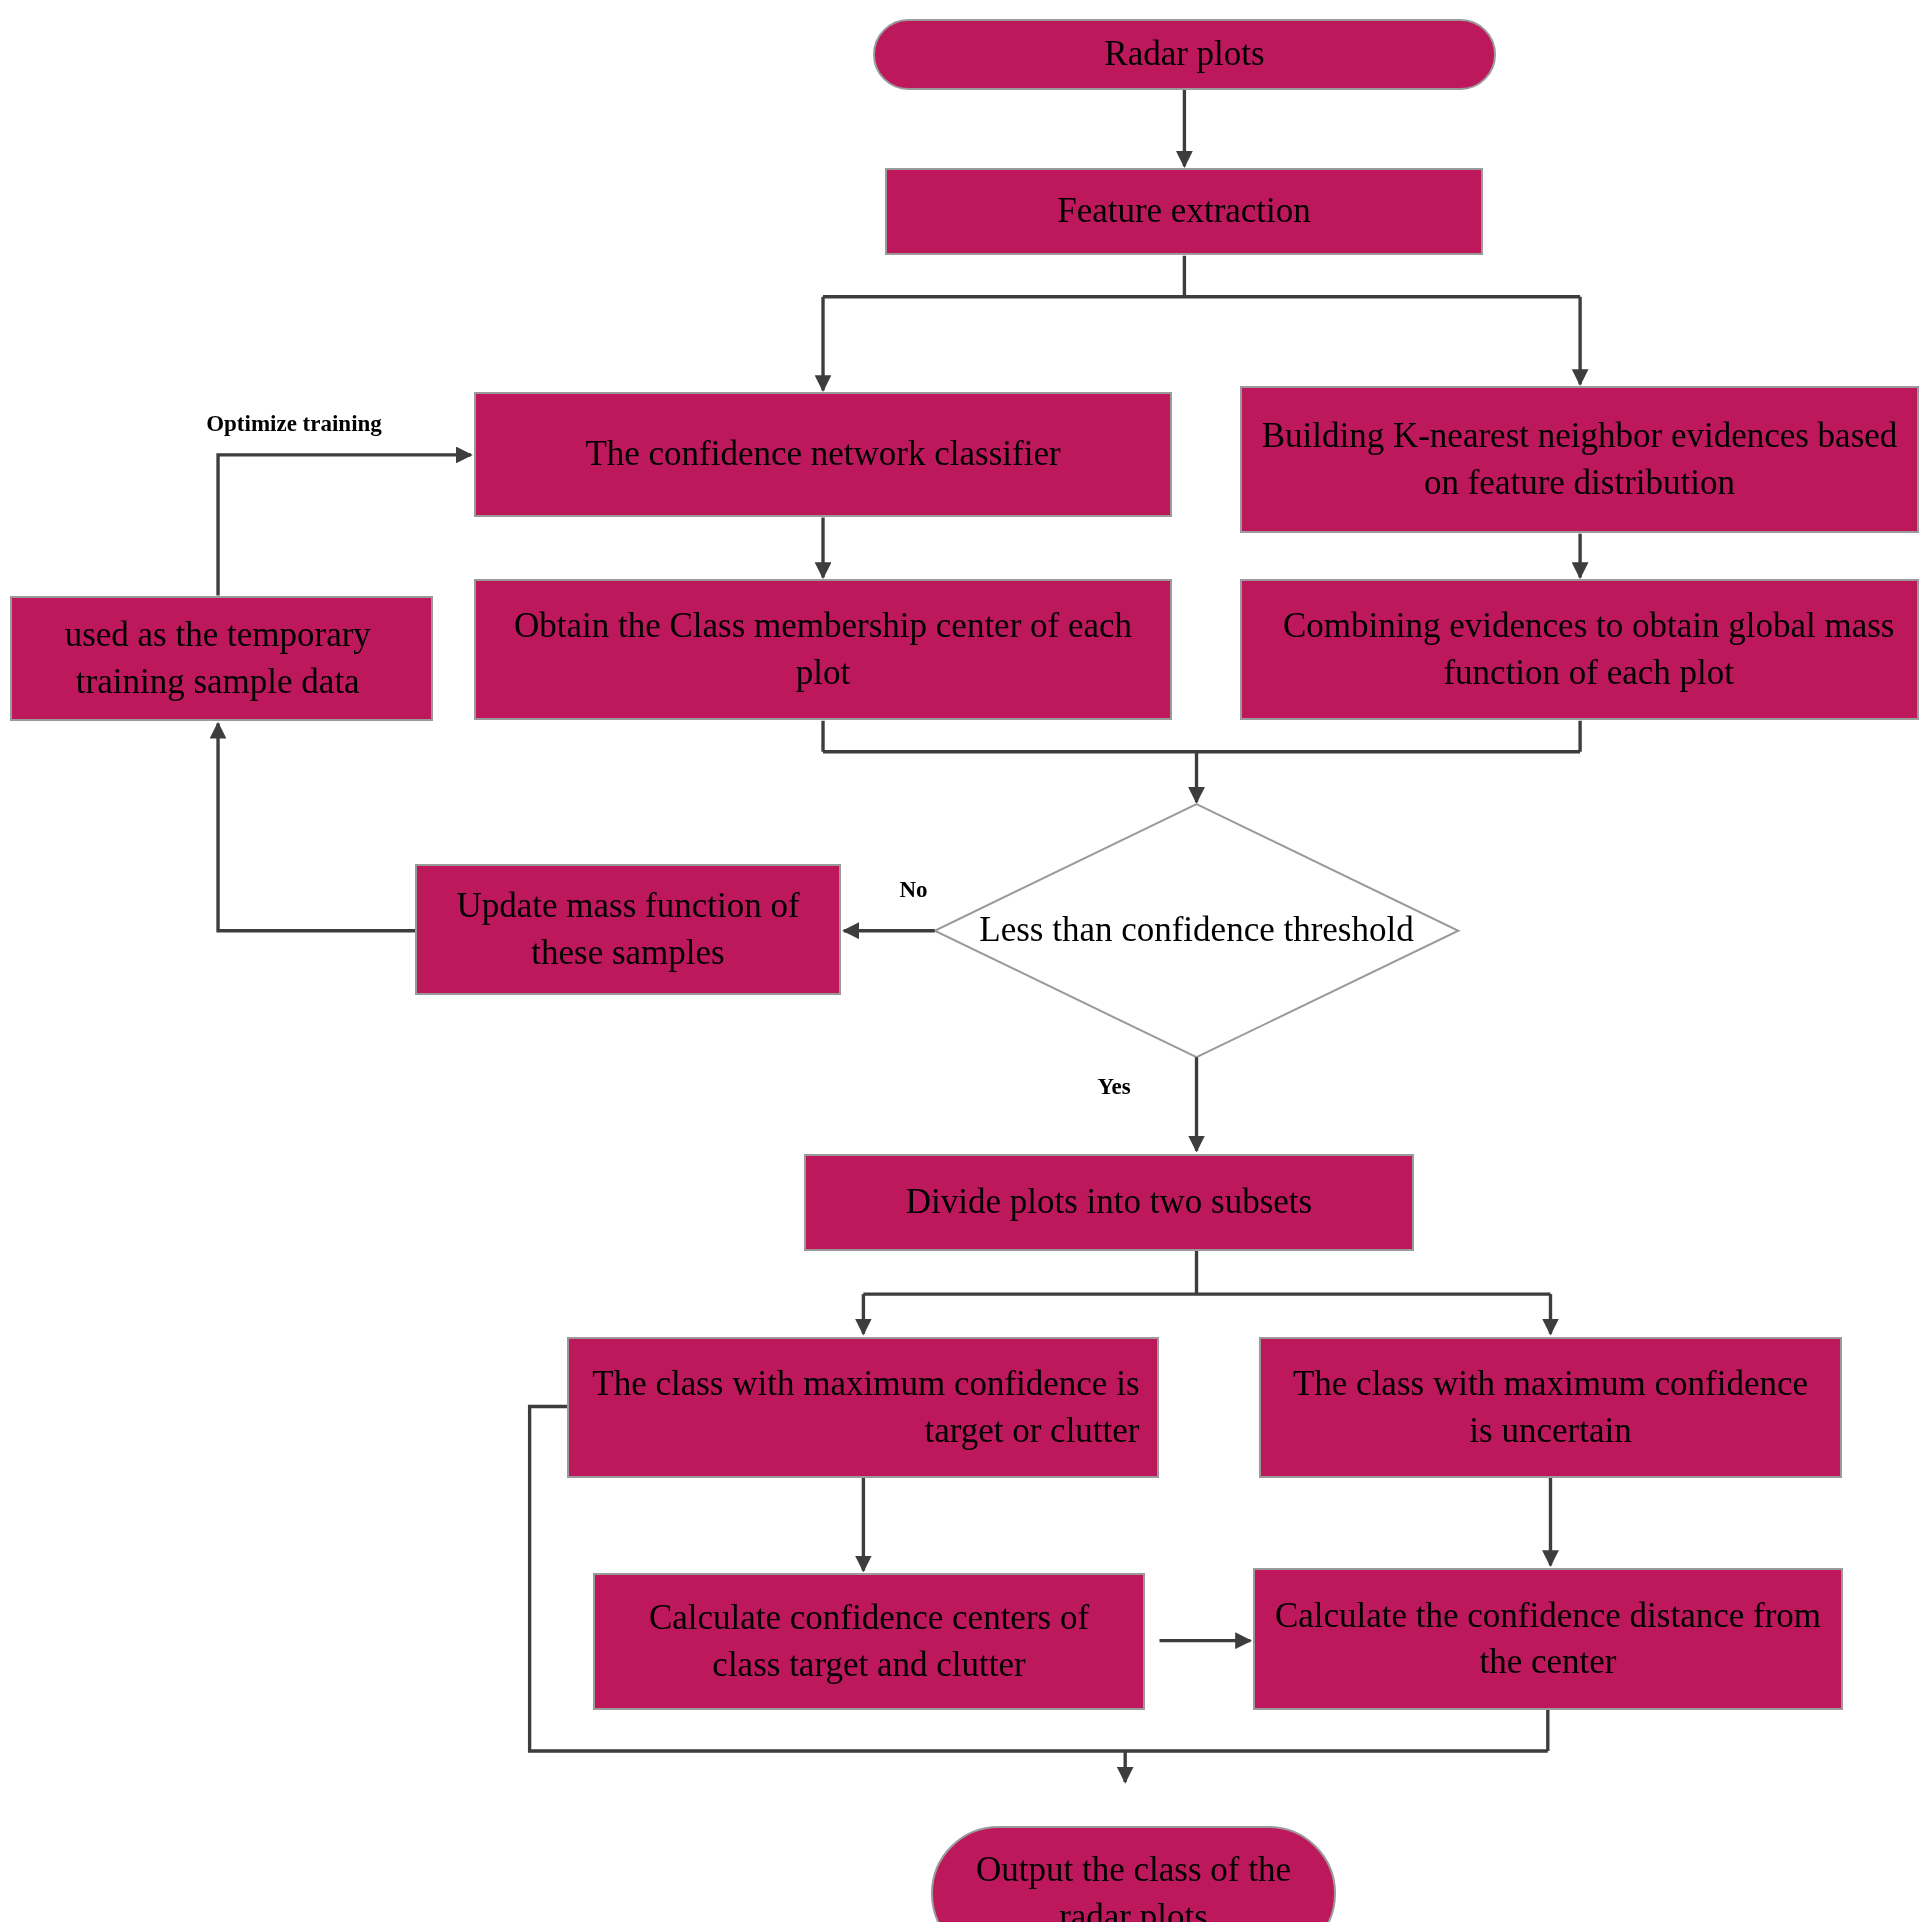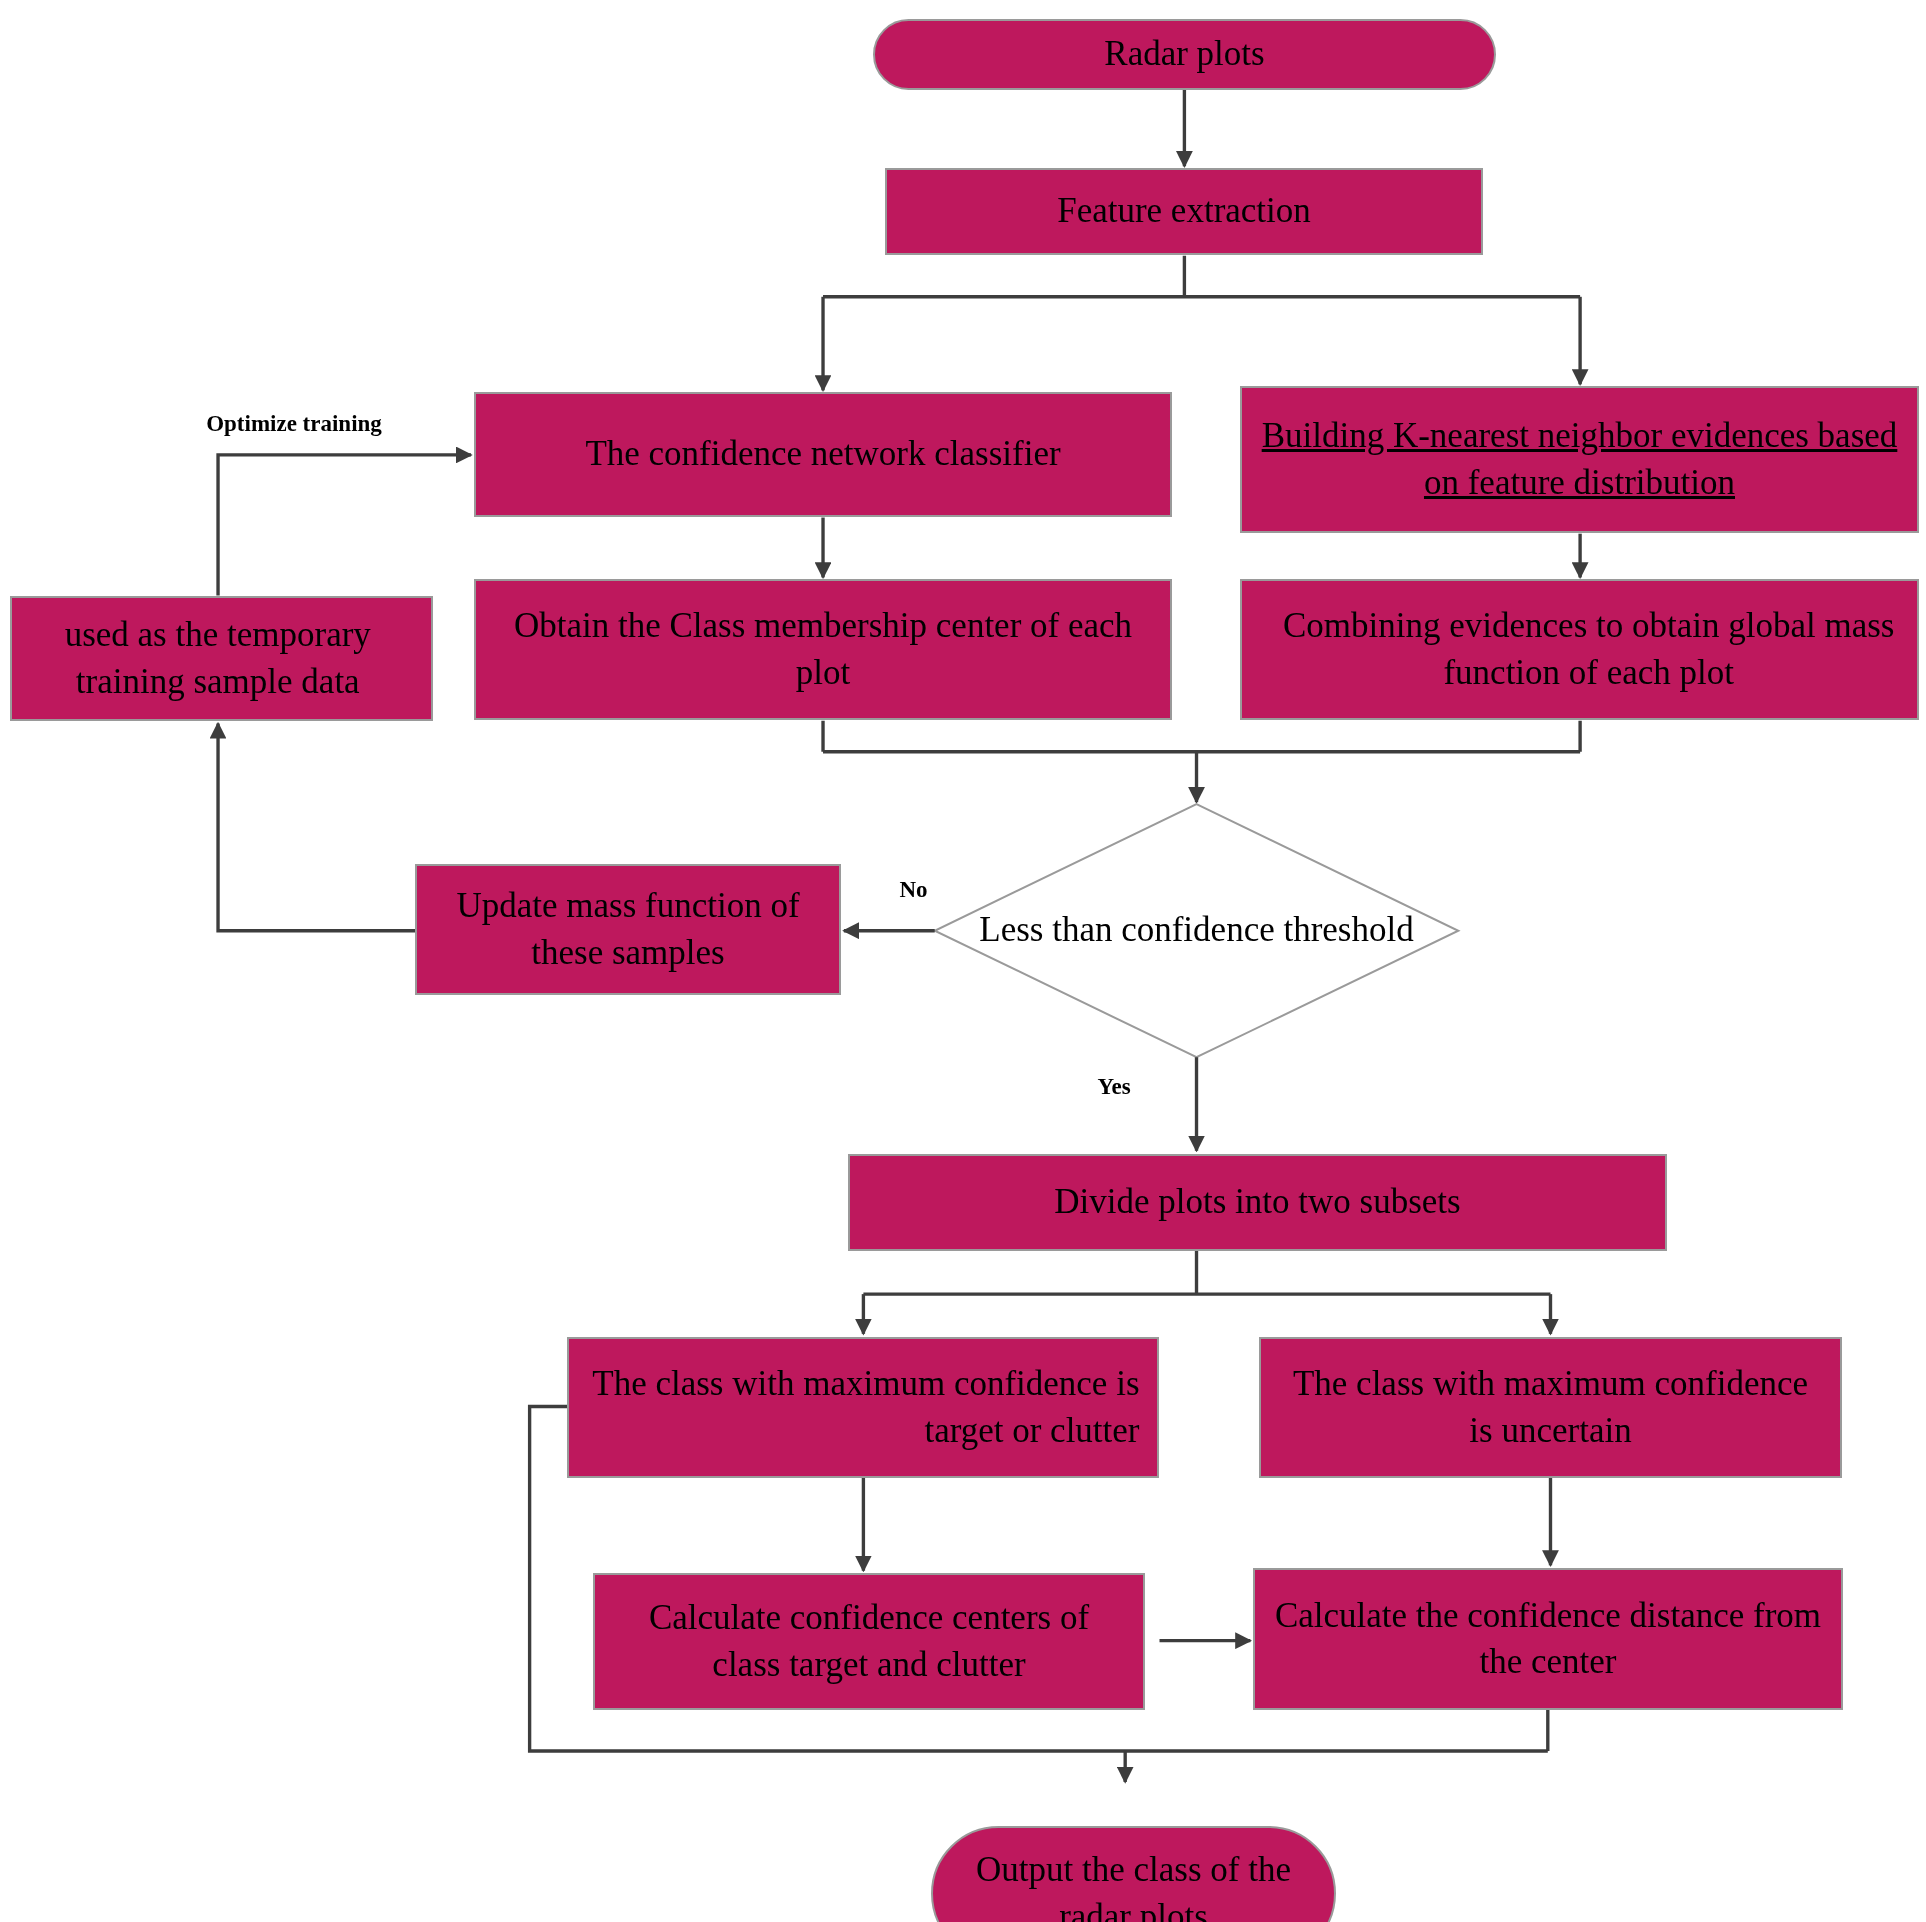--- a/index.html
+++ b/index.html
@@ -30,27 +30,27 @@
     position:absolute;z-index:3;
     font-size:23px;line-height:1.2;
     display:flex;align-items:center;justify-content:center;
     text-align:center;
     font-weight:bold;
   }
   
   #n-radar       {left:873px;top:19px;  width:623px; height:71px;}
   #n-feature     {left:885px;top:168px; width:598px; height:87px;}
   #n-classifier  {left:474px; top:392px; width:698px;height:125px;}
-  #n-knn         {left:1240px;top:386px; width:679px;height:147px;text-decoration:underline;}
+  #n-knn         {left:1240px;top:386px; width:679px;height:147px;}
   #n-membership  {left:474px; top:579px; width:698px;height:141px;}
   #n-combining   {left:1240px;top:579px; width:679px;height:141px;padding-left:36px;}
   #n-diamondtext {left:961px;top:863px;width:471px; height:135px;}
   #n-update      {left:415px; top:864px;width:426px; height:131px;}
   #n-temp        {left:10px;  top:596px; width:423px; height:125px;padding-left:10px;}
-  #n-divide      {left:848px;top:1154px;width:819px;height:97px;}
+  #n-divide      {left:804px;top:1154px;width:610px;height:97px;}
   #n-maxtarget   {left:567px; top:1337px;width:592px; height:141px;text-align:right;}
   #n-maxuncert   {left:1259px;top:1337px;width:583px; height:141px;}
   #n-calccenters {left:593px; top:1573px;width:552px; height:137px;}
   #n-calcdist    {left:1253px;top:1568px;width:590px; height:142px;}
   #n-output      {left:931px;top:1785px;width:405px; height:135px;margin-top:41px;}
   #l-no          {left:863px;top:863px;width:101px; height:54px;}
   #l-yes         {left:1060px;top:1060px;width:108px; height:54px;}
   #l-optimize    {left:139px; top:398px; width:310px; height:51px;}
 </style>
 </head>

